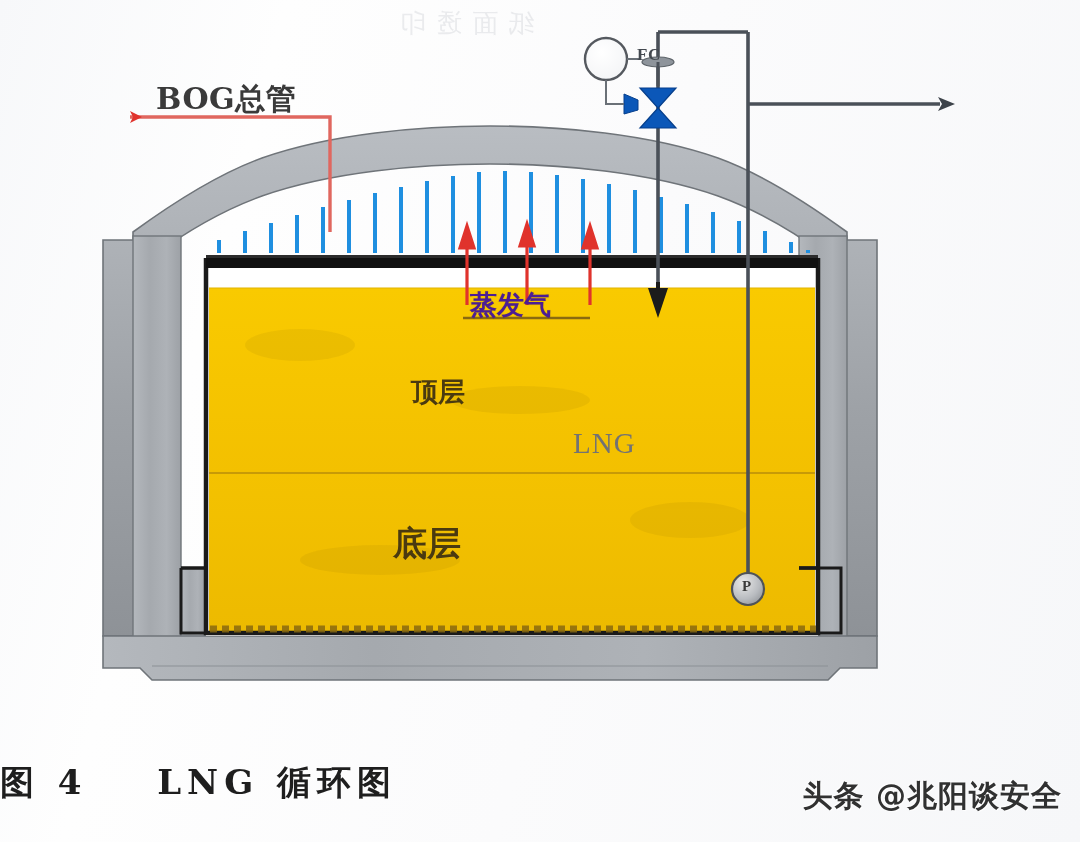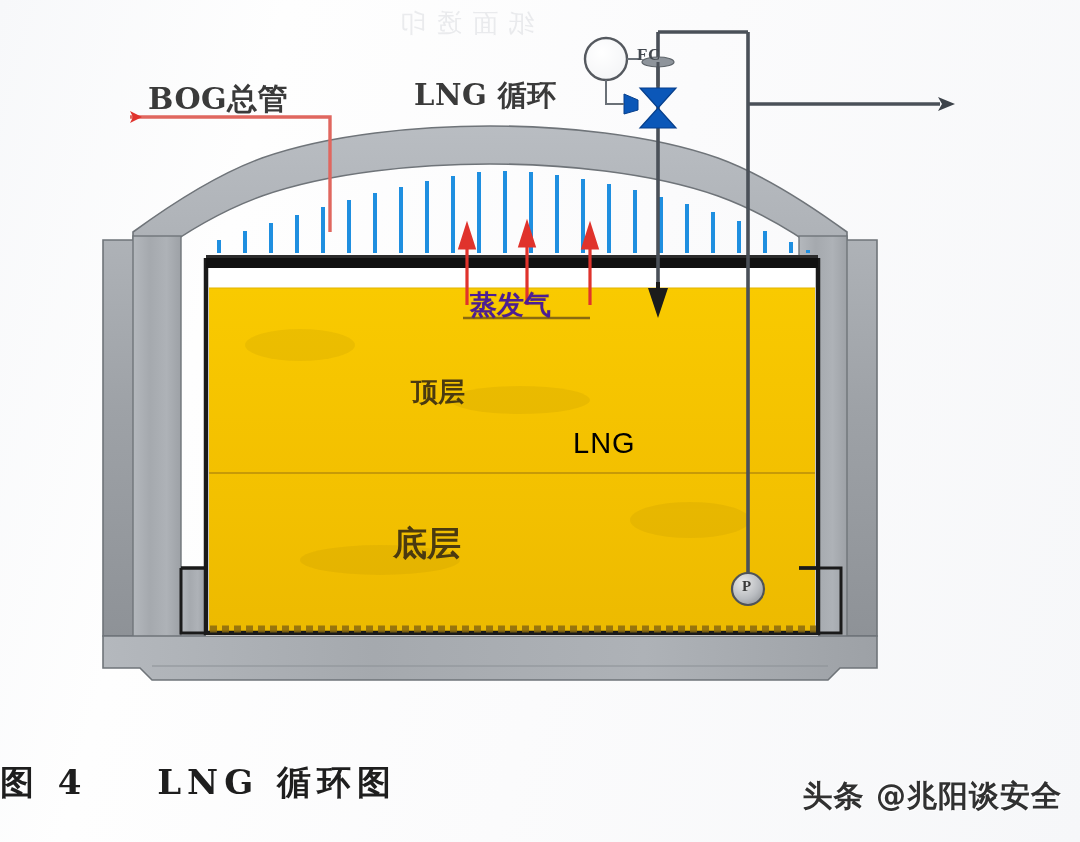--- a/index.html
+++ b/index.html
@@ -37,21 +37,21 @@
     white-space: nowrap;
     color: #2b2b2b;
   }
   
   .lbl-cjk {
     font-family: "DejaVu Serif", "Liberation Serif", serif;
     font-weight: 700;
     color: #3a3a3a;
   }
   #label-bog {
-    left: 148px; top: 79px;
+    left: 156px; top: 79px;
     font-size: 30px;
     letter-spacing: 0.5px;
   }
   #label-lngcycle {
     left: 414px; top: 76px;
     font-size: 29px;
     letter-spacing: 0.5px;
   }
   #label-fc {
     left: 592px; top: 45px;
@@ -75,22 +75,22 @@
     margin-left: 48px;
   }
   #label-bottomlayer {
     left: 393px; top: 521px;
     font-size: 34px;
     color: #4a3a10;
   }
   #label-lng-inner {
     left: 573px; top: 427px;
     font-size: 29px;
-    color: #000000;
-    font-family: Liberation Sans, sans-serif;
+    color: #737373;
+    font-family: Liberation Serif, serif;
     font-weight: 400;
     letter-spacing: 1px;
   }
   #label-p {
     left: 742px; top: 578px;
     font-size: 15px;
     font-weight: 700;
     color: #3b3b3b;
     font-family: "Liberation Serif", serif;
   }
@@ -344,21 +344,20 @@
     </g>
 
     <g>
       <circle cx="748" cy="589" r="16" fill="url(#pumpGrad)" stroke="#4f5358" stroke-width="2.2"></circle>
     </g>
 
   </svg>
 
   <div class="lbl lbl-cjk" id="label-bog">BOG总管</div>
 
-  <div class="lbl lbl-cjk" id="label-lngcycle">LNG 循环</div>
 
   <div class="lbl" id="label-fc">FC</div>
 
   <div class="lbl lbl-cjk" id="label-boiloff">蒸发气</div>
 
   <div class="lbl lbl-cjk" id="label-toplayer">顶层</div>
 
   <div class="lbl lbl-cjk" id="label-bottomlayer">底层</div>
 
   <div class="lbl" id="label-lng-inner">LNG</div>

